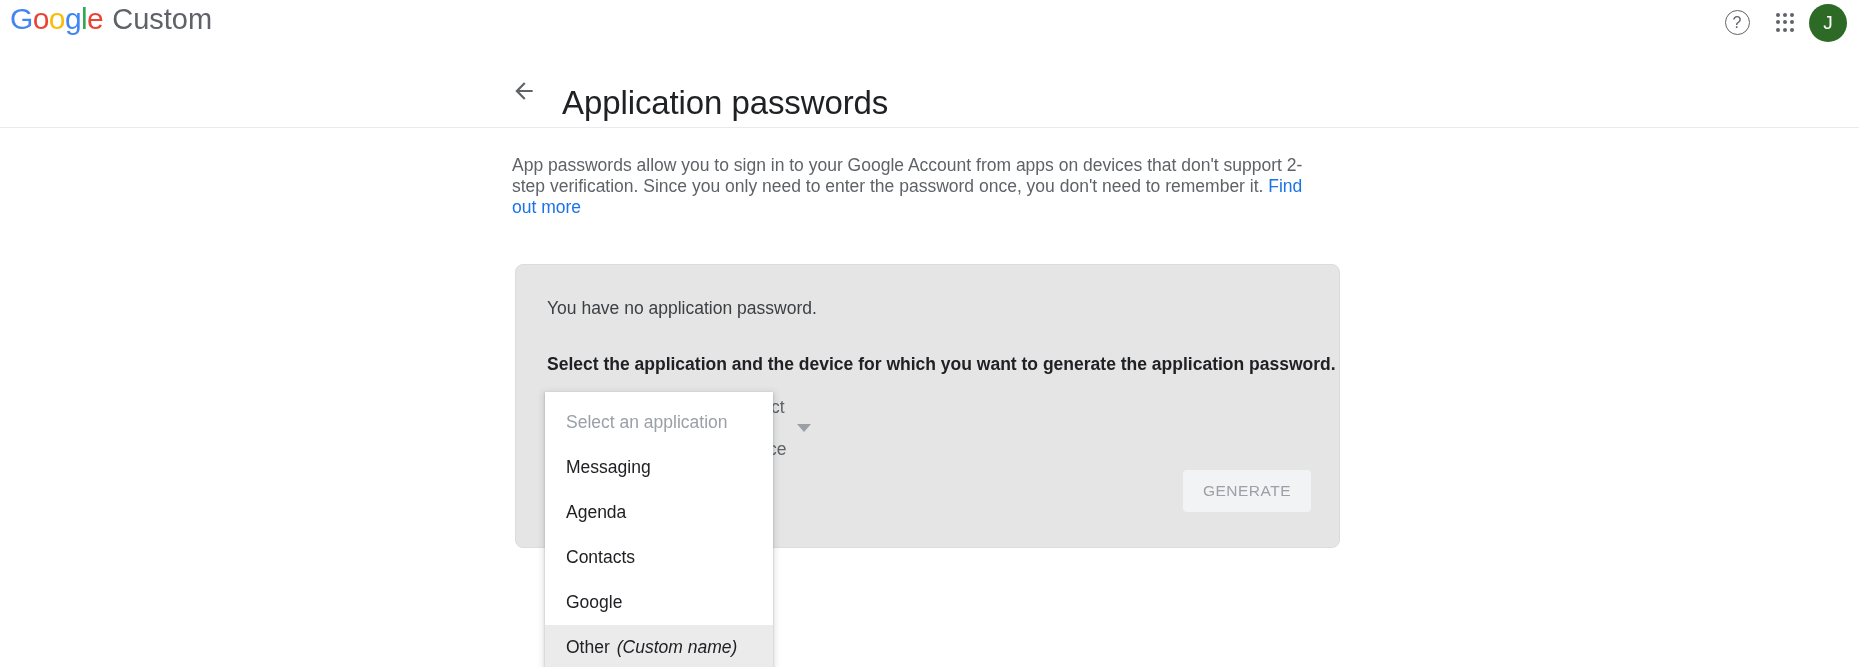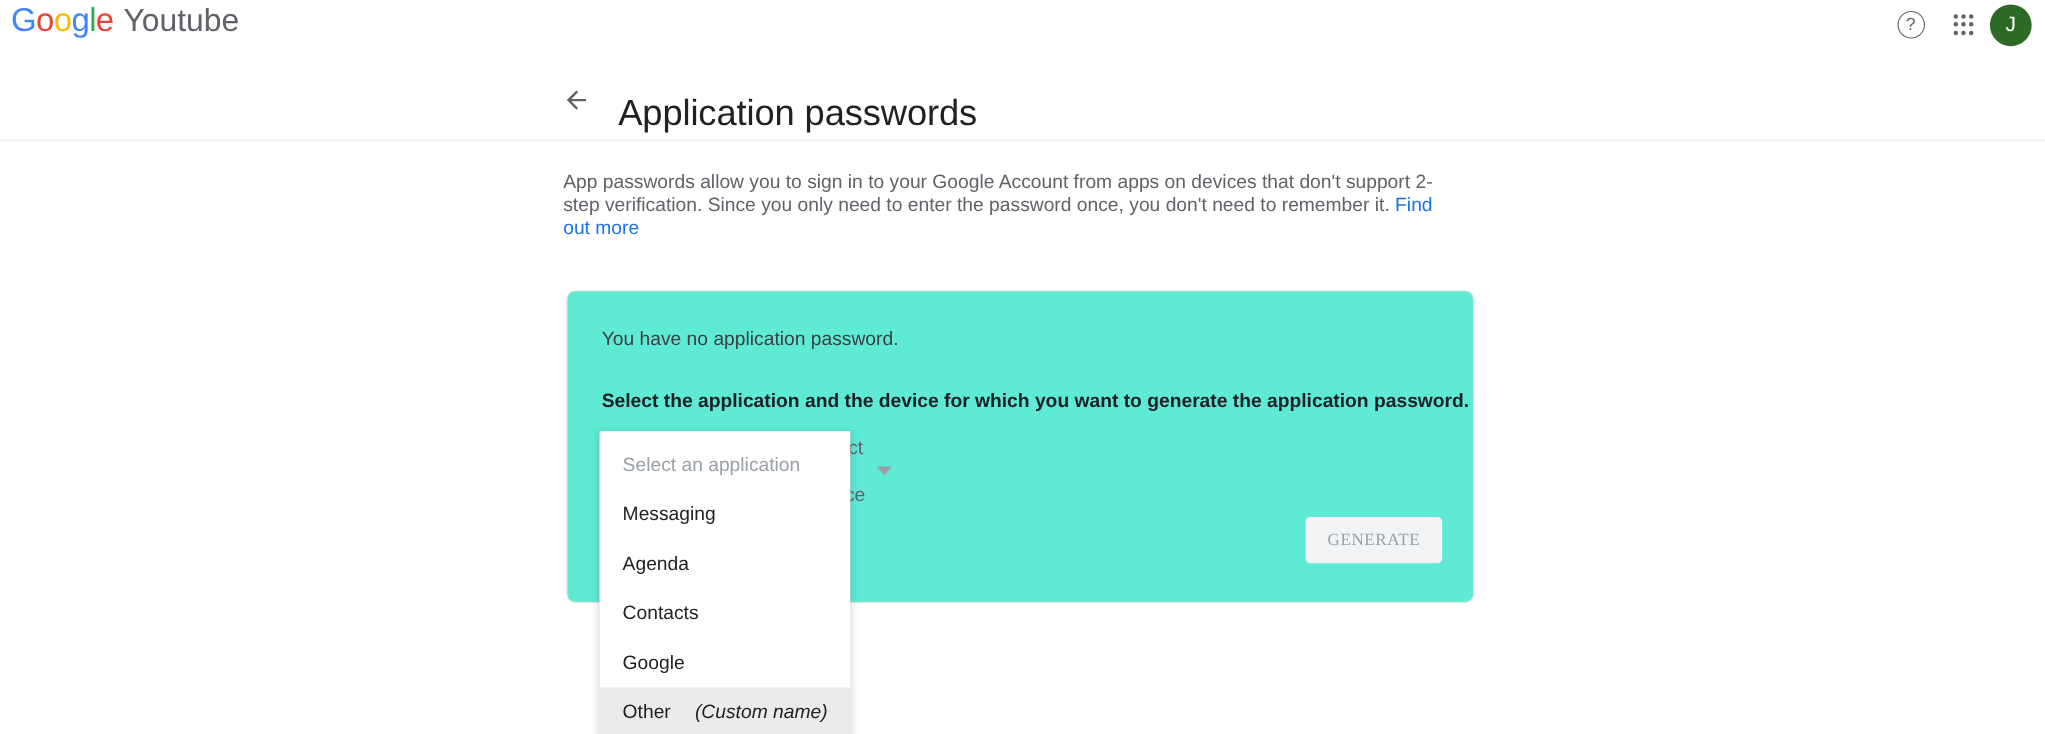--- a/index.html
+++ b/index.html
@@ -171,21 +171,21 @@
 
   
   #password-card {
     position: absolute;
     left: 515px;
     top: 264px;
     width: 825px;
     height: 284px;
     border: 1px solid #dadce0;
     border-radius: 8px;
-    background: #5eead4;
+    background: #e5e5e5;
   }
 
   #no-password-text {
     position: absolute;
     left: 31px;
     top: 33px;
     font-size: 17.5px;
     color: #3c4043;
     font-weight: 400;
   }
@@ -235,21 +235,21 @@
     position: absolute;
     right: 28px;
     bottom: 35px;
     padding: 12px 20px;
     background: #f1f3f4;
     color: #9aa0a6;
     border: none;
     border-radius: 4px;
     font-size: 15.5px;
     letter-spacing: 0.5px;
-    font-family: Liberation Serif, serif;
+    font-family: Liberation Sans, sans-serif;
     cursor: default;
   }
 
   
   #application-dropdown {
     position: absolute;
     left: 545px;
     top: 392px;
     width: 228px;
     background: #ffffff;
@@ -268,33 +268,33 @@
     cursor: pointer;
     white-space: nowrap;
   }
   .dropdown-option.placeholder {
     color: #9aa0a6;
   }
   .dropdown-option.highlighted {
     background: #ebebeb;
   }
   .dropdown-option em {
-    margin-left: 22px;
+    margin-left: 7px;
   }
 </style>
 </head>
 <body>
 
 <div id="app-header">
 
   <div id="brand">
     <div id="google-wordmark">
       <span class="g-b">G</span><span class="g-r">o</span><span class="g-y">o</span><span class="g-b">g</span><span class="g-g">l</span><span class="g-r">e</span>
     </div>
-    <div id="brand-product">Youtube</div>
+    <div id="brand-product">Custom</div>
   </div>
 
   <div id="header-actions">
 
     <div class="header-icon-btn">
       <div id="help-icon">?</div>
     </div>
 
     <div class="header-icon-btn">
       <div id="apps-grid">

